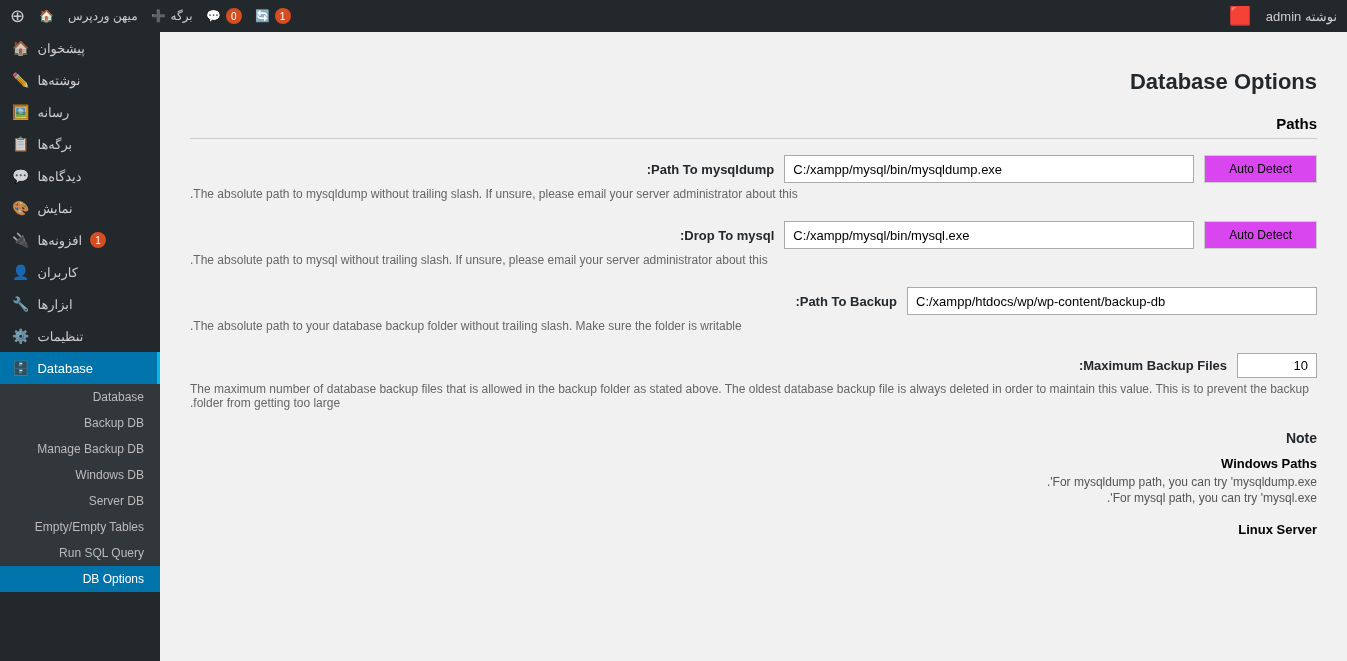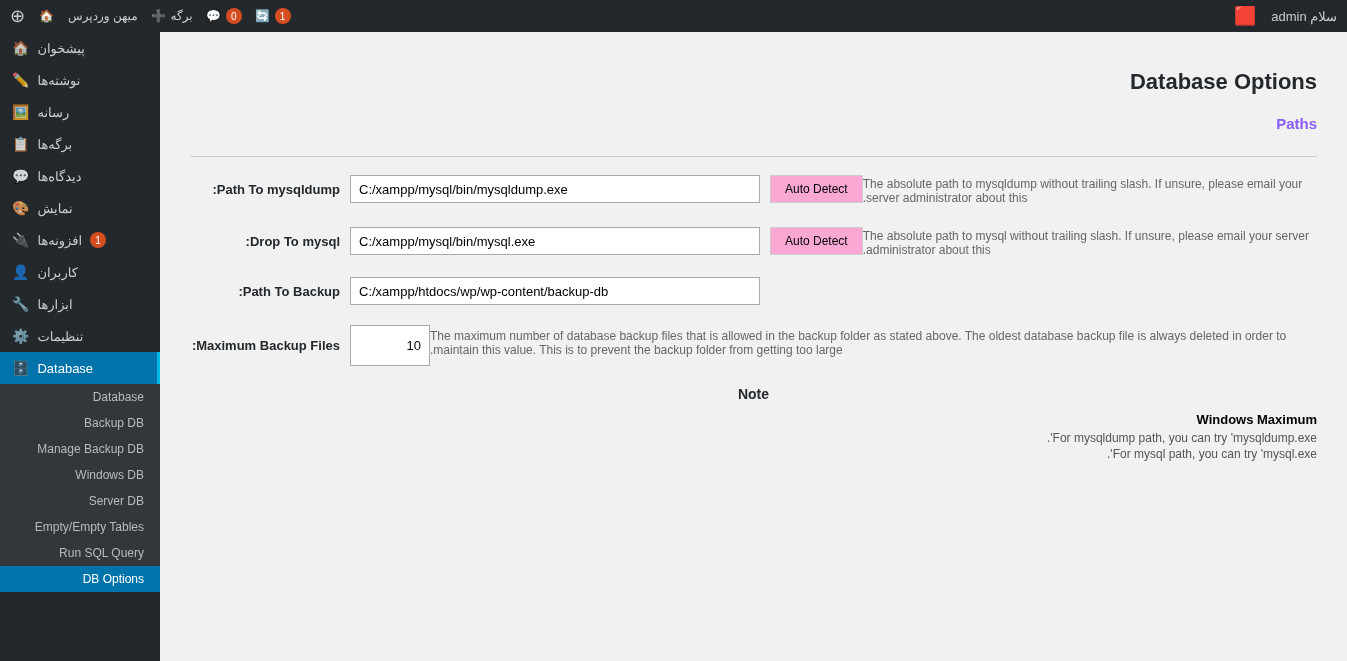--- a/index.html
+++ b/index.html
@@ -80,27 +80,28 @@
       color: #23282d;
       text-align: right;
       margin-bottom: 20px;
       margin-top: 17px;
     }
 
     .section-heading {
       text-align: right;
       font-size: 15px;
       font-weight: 600;
-      color: #8b5cf6;
+      color: #000000;
       margin-bottom: 16px;
-      padding-bottom: 24px;
+      padding-bottom: 6px;
       border-bottom: 1px solid #ccc;
     }
     .form-row {
       display: flex;
+      flex-direction: column;
       margin-bottom: 20px;
     }
     .form-field-row {
       display: flex;
       align-items: center;
       justify-content: flex-end;
       gap: 10px;
     }
     .form-label {
       text-align: right;
@@ -112,49 +113,49 @@
     }
     .form-input {
       width: 410px;
       padding: 4px 8px;
       border: 1px solid #aaa;
       background: #fff;
       font-size: 13px;
       height: 28px;
     }
     .auto-detect-btn {
-      padding: 3px 14px;
-      background: #f9a8d4;
+      padding: 3px 24px;
+      background: #d946ef;
       border: 1px solid #ccc;
       cursor: pointer;
       font-size: 12px;
       height: 28px;
       white-space: nowrap;
     }
     .form-desc {
       text-align: left;
       color: #666;
       font-size: 12px;
       margin-top: 4px;
       direction: rtl;
     }
     .form-input-small {
       width: 80px;
       padding: 4px 8px;
       border: 1px solid #aaa;
       background: #fff;
       font-size: 13px;
-      height: 41px;
+      height: 25px;
       text-align: right;
     }
     .note-section {
       margin-top: 20px;
     }
     .note-heading {
-      text-align: center;
+      text-align: right;
       font-size: 14px;
       font-weight: 600;
       color: #23282d;
       margin-bottom: 10px;
       direction: rtl;
     }
     .note-sub-heading {
       text-align: right;
       font-size: 13px;
       font-weight: 700;
@@ -181,21 +182,21 @@
       ➕ <span>برگه</span>
     </span>
     <span class="adminbar-item">
       💬 <span class="count-bubble">0</span>
     </span>
     <span class="adminbar-item">
       🔄 <span class="count-bubble">1</span>
     </span>
   </div>
   <div class="adminbar-right">
-    <span class="adminbar-username">سلام admin</span>
+    <span class="adminbar-username">نوشته admin</span>
     <span class="adminbar-logo">🟥</span>
   </div>
 </div>
 
 <div id="main-layout">
 
   <div id="adminmenu">
     <div class="menu-item">
       <span>پیشخوان</span>
       <span class="menu-icon">🏠</span>
@@ -275,31 +276,33 @@
         <button class="auto-detect-btn">Auto Detect</button>
       </div>
       <p class="form-desc">The absolute path to mysql without trailing slash. If unsure, please email your server administrator about this.</p>
     </div>
 
     <div class="form-row">
       <div class="form-field-row">
         <span class="form-label">Path To Backup:</span>
         <input type="text" class="form-input" value="C:/xampp/htdocs/wp/wp-content/backup-db" style="">
       </div>
+      <p class="form-desc">The absolute path to your database backup folder without trailing slash. Make sure the folder is writable.</p>
     </div>
 
     <div class="form-row">
       <div class="form-field-row">
         <span class="form-label">Maximum Backup Files:</span>
         <input type="text" class="form-input-small" value="10" style="">
       </div>
       <p class="form-desc">The maximum number of database backup files that is allowed in the backup folder as stated above. The oldest database backup file is always deleted in order to maintain this value. This is to prevent the backup folder from getting too large.</p>
     </div>
 
     <div class="note-section">
       <div class="note-heading">Note</div>
-      <div class="note-sub-heading">Windows Maximum</div>
+      <div class="note-sub-heading">Windows Paths</div>
       <p class="note-text">For mysqldump path, you can try 'mysqldump.exe'.</p>
       <p class="note-text">For mysql path, you can try 'mysql.exe'.</p>
       <br>
+      <div class="note-sub-heading">Linux Server</div>
     </div>
   </div>
 </div>
 
 </body></html>

